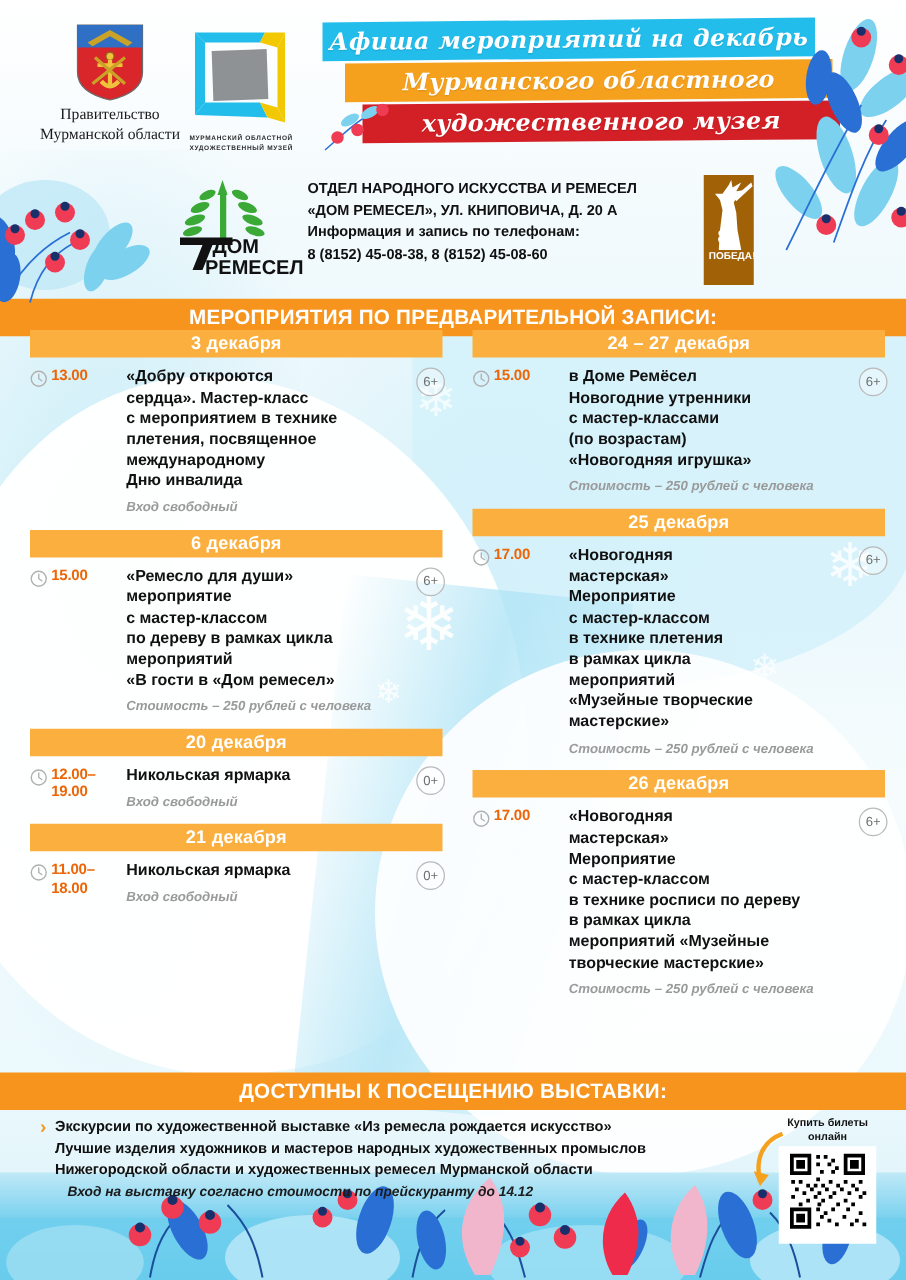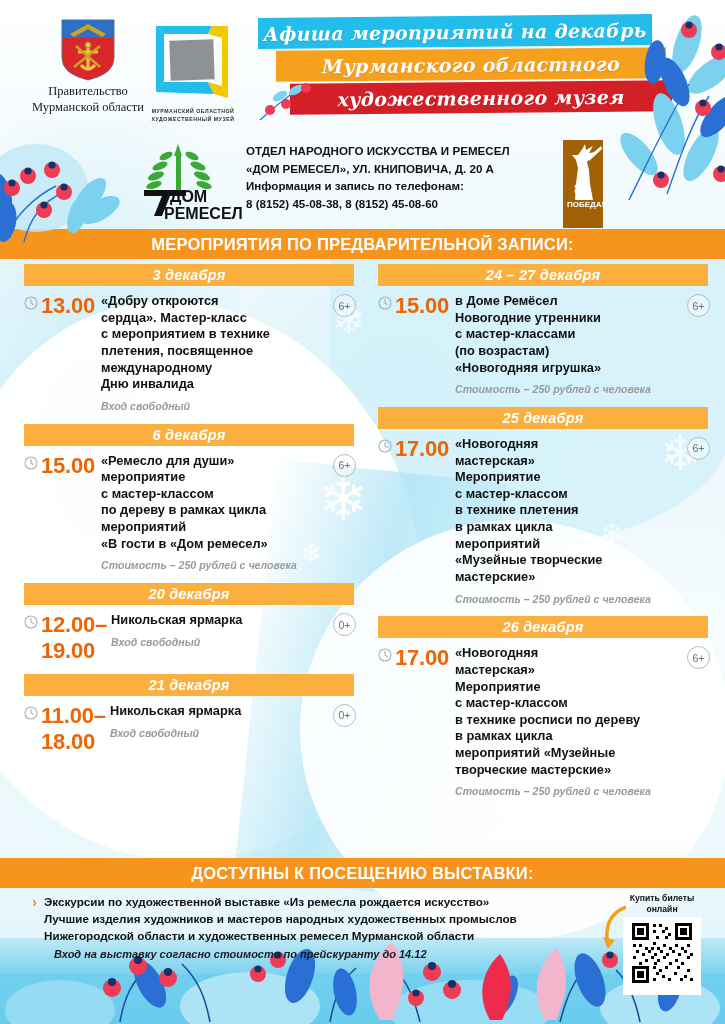--- a/index.html
+++ b/index.html
@@ -52,33 +52,33 @@
 
   .dom-logo{position:absolute;left:140px;top:140px;width:120px;height:82px;}
   .info{position:absolute;left:246px;top:142px;width:300px;
     font-size:11.6px;font-weight:bold;color:#111;line-height:1.52;}
   .pobeda{position:absolute;left:563px;top:140px;width:40px;height:88px;background:#a16207;}
 
   
   .strip{position:absolute;left:0;width:725px;height:30px;background:#f7941e;
     color:#fff;font-size:16.5px;font-weight:bold;display:flex;align-items:center;justify-content:center;
     letter-spacing:.2px;}
-  .strip-top{top:229px;}
+  .strip-top{top:239px;}
   .strip-bottom{top:858px;}
 
   
   .col{position:absolute;top:264px;width:330px;}
   .col-left{left:24px;}
   .col-right{left:378px;}
 
   .datebar{height:22px;background:#fbaf3f;color:#fff;font-size:14.5px;font-weight:bold;
-    display:flex;align-items:center;justify-content:center;letter-spacing:.2px;margin-bottom:7px;font-style:italic;}
+    display:flex;align-items:center;justify-content:center;letter-spacing:.2px;margin-bottom:7px;}
   .event{position:relative;padding:0 0 10px 0;display:flex;}
   .clock{width:14px;height:14px;flex:0 0 14px;margin-top:3px;margin-right:3px;}
-  .time{flex:0 0 auto;min-width:56px;color:#ec6608;font-weight:bold;font-size:22px;
+  .time{flex:0 0 auto;min-width:56px;color:#ec6608;font-weight:bold;font-size:12px;
     line-height:1.18;letter-spacing:-.2px;}
   .body{flex:1 1 auto;padding-left:4px;padding-right:30px;position:relative;}
   .title{font-size:12.8px;font-weight:bold;color:#111;line-height:1.3;}
   .note{font-size:10.6px;font-style:italic;color:#9a9a9a;font-weight:bold;margin-top:7px;line-height:1.3;}
   .age{position:absolute;right:-2px;top:1px;width:21px;height:21px;border:1px solid #b9b9b9;
     border-radius:50%;color:#6d6d6d;font-size:10.5px;display:flex;align-items:center;justify-content:center;
     background:rgba(255,255,255,.35);}
 
   
   .exh{position:absolute;left:32px;top:893px;width:540px;}

